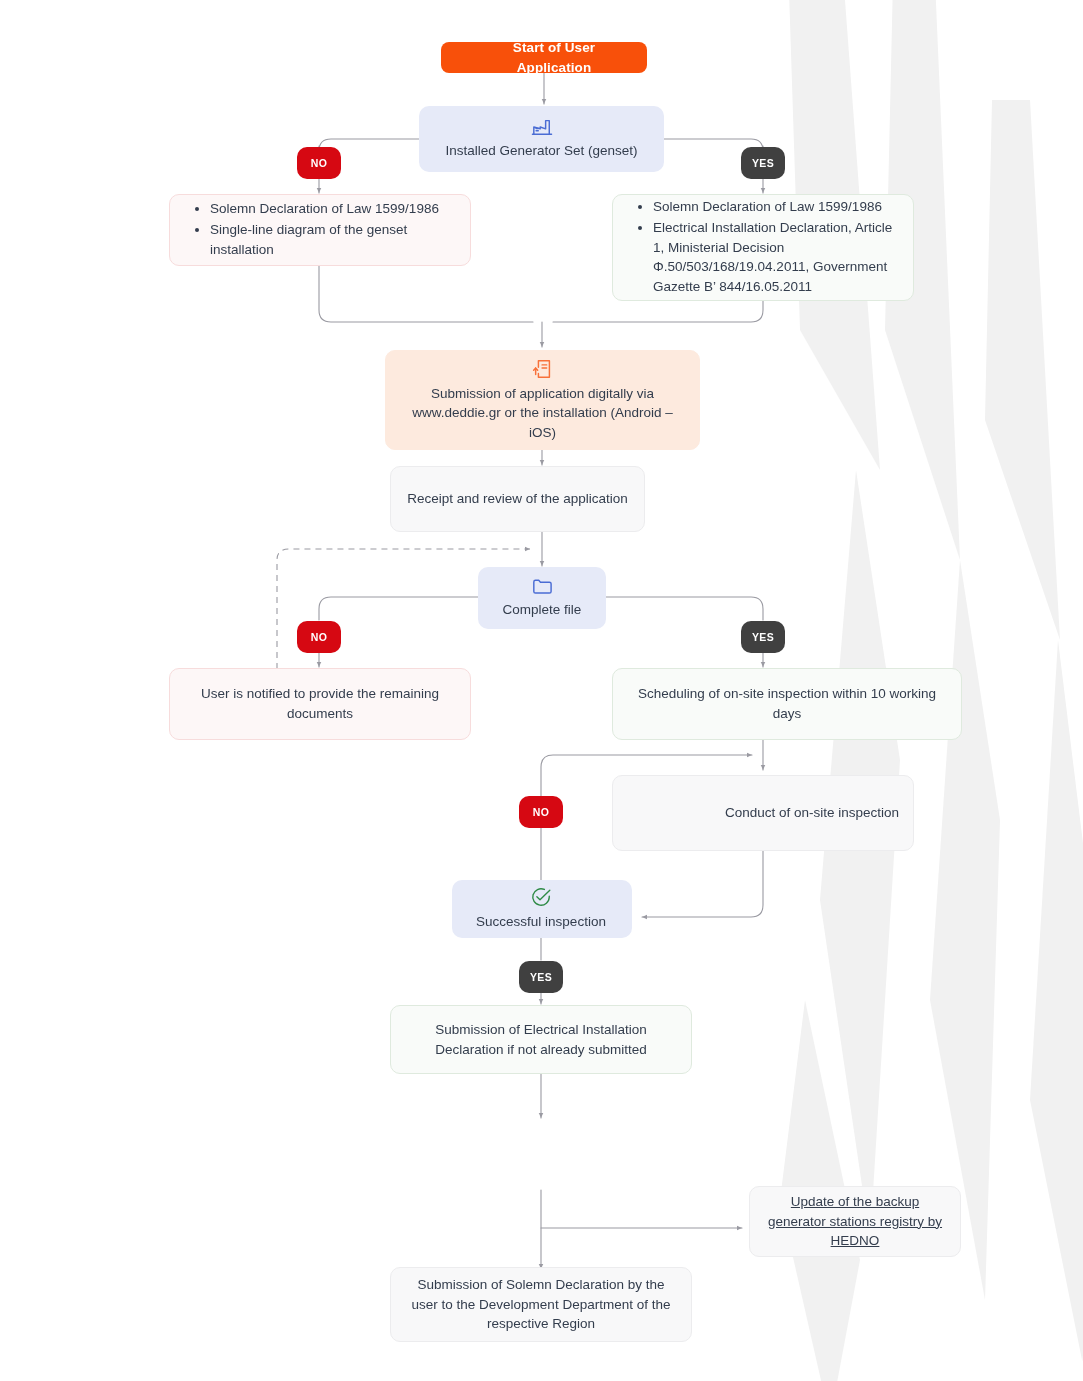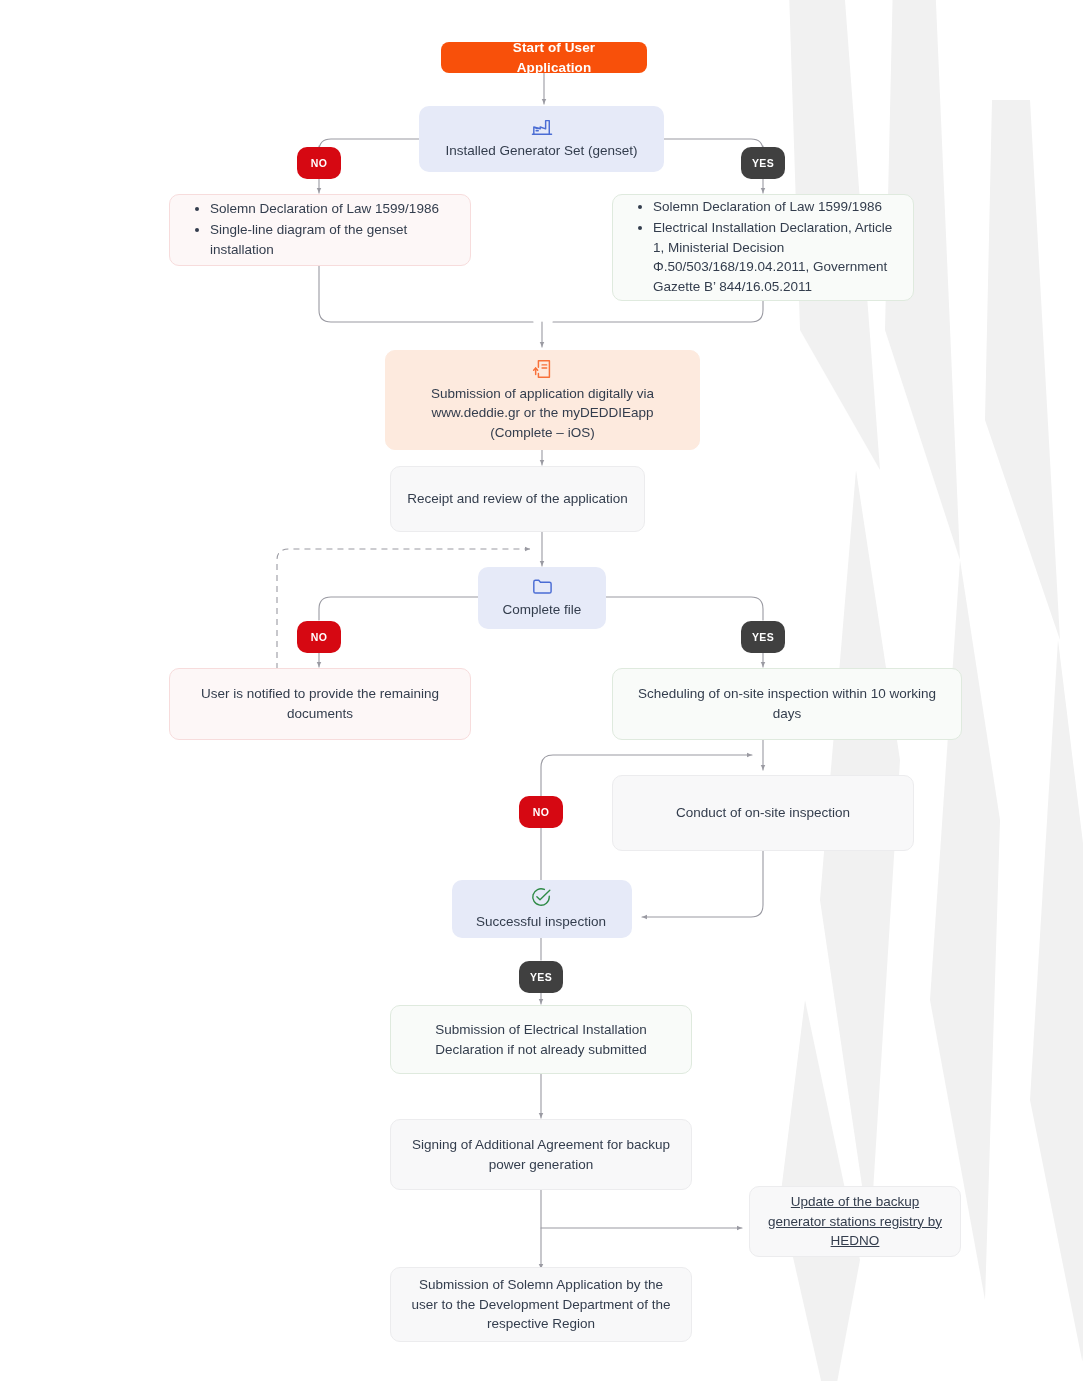--- a/index.html
+++ b/index.html
@@ -233,21 +233,21 @@
   </div>
 
   <div class="node node-orange" style="left:385px; top:350px; width:315px; height:100px;">
     <span class="node-icon">
       <svg width="22" height="22" viewBox="0 0 24 24" fill="none" stroke="#f8713a" stroke-width="1.6" stroke-linecap="round" stroke-linejoin="round">
         <path d="M19 3 H7 v7 M19 3 v18 H7 v-4"></path>
         <path d="M11 7.5 h5 M11 11 h5"></path>
         <path d="M4 18 V11 M4 11 l-2.2 2.4 M4 11 l2.2 2.4"></path>
       </svg>
     </span>
-    <span>Submission of application digitally via www.deddie.gr or the myDEDDIEapp (Complete – iOS)</span>
+    <span>Submission of application digitally via www.deddie.gr or the installation (Android – iOS)</span>
   </div>
 
   <div class="node node-plain" style="left:390px; top:466px; width:255px; height:66px;">
     <span>Receipt and review of the application</span>
   </div>
 
   <div class="node node-decision" style="left:478px; top:567px; width:128px; height:62px;">
     <span class="node-icon">
       <svg width="22" height="20" viewBox="0 0 24 22" fill="none" stroke="#4a6cd4" stroke-width="1.6" stroke-linecap="round" stroke-linejoin="round">
         <path d="M3 6.5 a1.8 1.8 0 0 1 1.8-1.8 h3.6 l1.9 2.1 h9.9 a1.8 1.8 0 0 1 1.8 1.8 v8.4 a1.8 1.8 0 0 1 -1.8 1.8 H4.8 A1.8 1.8 0 0 1 3 17 z"></path>
@@ -265,21 +265,21 @@
   </div>
 
   <div class="node node-pink" style="left:169px; top:668px; width:302px; height:72px;">
     <span>User is notified to provide the remaining documents</span>
   </div>
 
   <div class="node node-green" style="left:612px; top:668px; width:350px; height:72px;">
     <span>Scheduling of on-site inspection within 10 working days</span>
   </div>
 
-  <div class="node node-plain" style="left:612px; top:775px; width:302px; height:76px;">
+  <div class="node node-plain" style="left:612px; top:775px; width:302px; height:76px;align-items:flex-end;">
     <span>Conduct of on-site inspection</span>
   </div>
 
   <div class="badge badge-no" style="left:519px; top:796px;">
     <span>NO</span>
   </div>
 
   <div class="node node-decision" style="left:452px; top:880px; width:180px; height:58px;padding-left:12px;">
     <span class="node-icon">
       <svg width="22" height="22" viewBox="0 0 24 24" fill="none" stroke="#2e8b46" stroke-width="1.5" stroke-linecap="round" stroke-linejoin="round">
@@ -291,25 +291,22 @@
   </div>
 
   <div class="badge badge-yes" style="left:519px; top:961px;">
     <span>YES</span>
   </div>
 
   <div class="node node-green" style="left:390px; top:1005px; width:302px; height:69px;">
     <span>Submission of Electrical Installation Declaration if not already submitted</span>
   </div>
 
-  <div class="node node-plain" style="left:390px; top:1119px; width:302px; height:71px;">
-    <span>Signing of Additional Agreement for backup power generation</span>
-  </div>
 
   <div class="node node-plain" style="left:749px; top:1186px; width:212px; height:71px;text-decoration:underline;">
     <span>Update of the backup generator stations registry by HEDNO</span>
   </div>
 
   <div class="node node-plain" style="left:390px; top:1267px; width:302px; height:75px;">
-    <span>Submission of Solemn Application by the user to the Development Department of the respective Region</span>
+    <span>Submission of Solemn Declaration by the user to the Development Department of the respective Region</span>
   </div>
 
 </div>
 
 </body></html>

